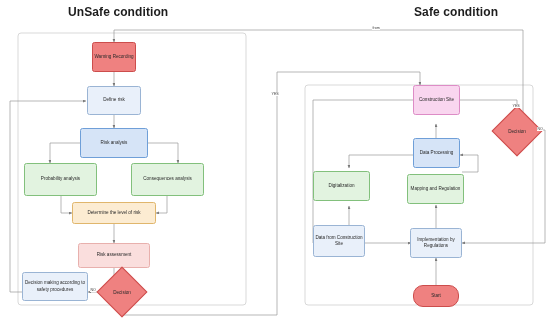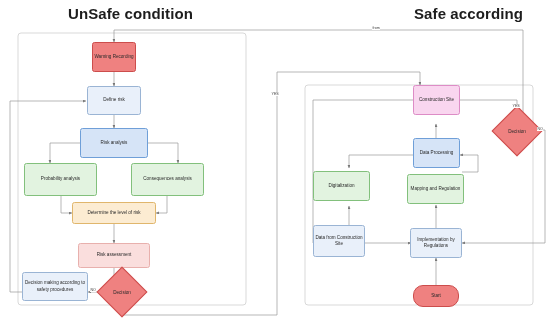--- a/index.html
+++ b/index.html
@@ -6,21 +6,21 @@
   #canvas{
     position:relative;
     width:550px;height:330px;
     background:#ffffff;
     font-family:"Liberation Sans", sans-serif;
     overflow:hidden;
   }
   #svg-layer{position:absolute;left:0;top:0;width:550px;height:330px;}
   .title{
     position:absolute;
-    font-size:15px;
+    font-size:12px;
     font-weight:bold;
     color:#1d1d1d;
     letter-spacing:.1px;
     white-space:nowrap;
   }
   .node{
     position:absolute;
     box-sizing:border-box;
     display:flex;
     align-items:center;
@@ -123,21 +123,21 @@
       <path d="M413,100 L313,100 L313,243 L327,243" marker-end="url(#arrow)"></path>
 
       <path d="M460,100 L517,100 L517,117" marker-end="url(#arrow)"></path>
 
       <path d="M540,130 L545,130 L545,243 L462,243" marker-end="url(#arrow)"></path>
 
     </g>
   </svg>
 
   <div class="title" style="left:68px;top:5px;">UnSafe condition</div>
-  <div class="title" style="left:414px;top:5px;">Safe according</div>
+  <div class="title" style="left:414px;top:5px;">Safe condition</div>
 
   <div class="node n-red rounded" style="left:92px;top:42px;width:44px;height:30px;">Warning Recording</div>
 
   <div class="node n-blue-pale rounded" style="left:87px;top:86px;width:54px;height:29px;">Define risk</div>
 
   <div class="node n-blue rounded" style="left:80px;top:128px;width:68px;height:30px;">Risk analysis</div>
 
   <div class="node n-green rounded" style="left:24px;top:163px;width:73px;height:33px;">Probability analysis</div>
 
   <div class="node n-green rounded" style="left:131px;top:163px;width:73px;height:33px;">Consequences analysis</div>

